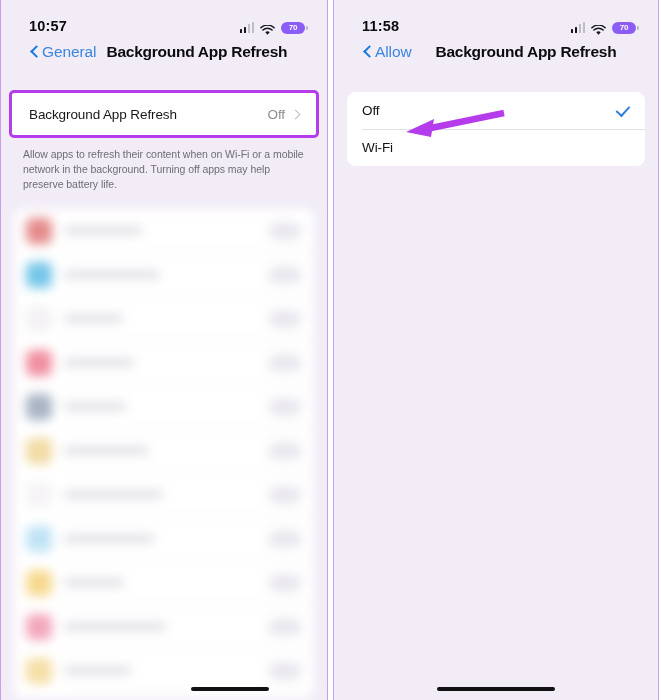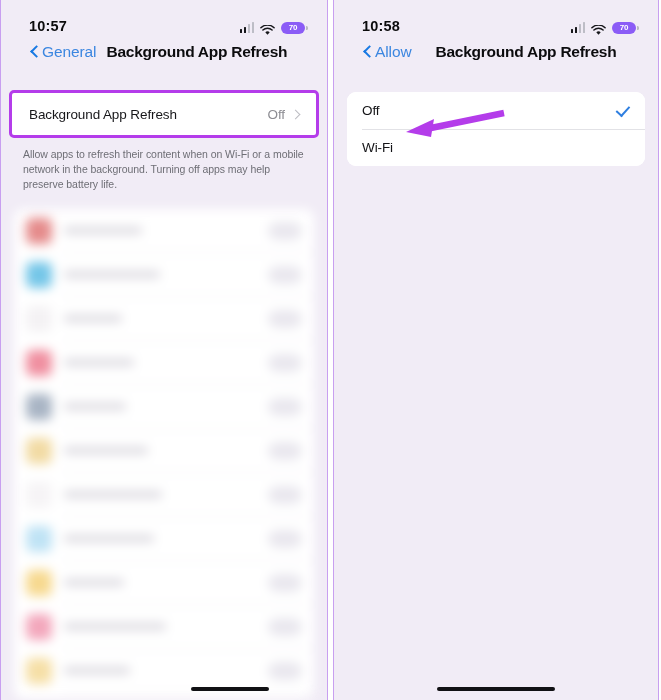--- a/index.html
+++ b/index.html
@@ -438,21 +438,21 @@
       </div>
 
     <div class="home-ind left-shift"></div>
   </div>
 
   <div class="panel-gap"></div>
 
   <div class="panel panel-right">
 
     <div class="statusbar">
-      <div class="clock">10:58</div>
+      <div class="clock">11:58</div>
       <div class="status-icons">
         <span class="sig">
             <i></i>
             <i></i>
             <i></i>
             <i></i>
           </span>
         <span class="wifi">
           <svg width="15" height="11" viewBox="0 0 15 11">
             <path d="M7.5 9.8 L5.3 7.3 a3.3 3.3 0 0 1 4.4 0 Z" fill="#17171b"></path>

